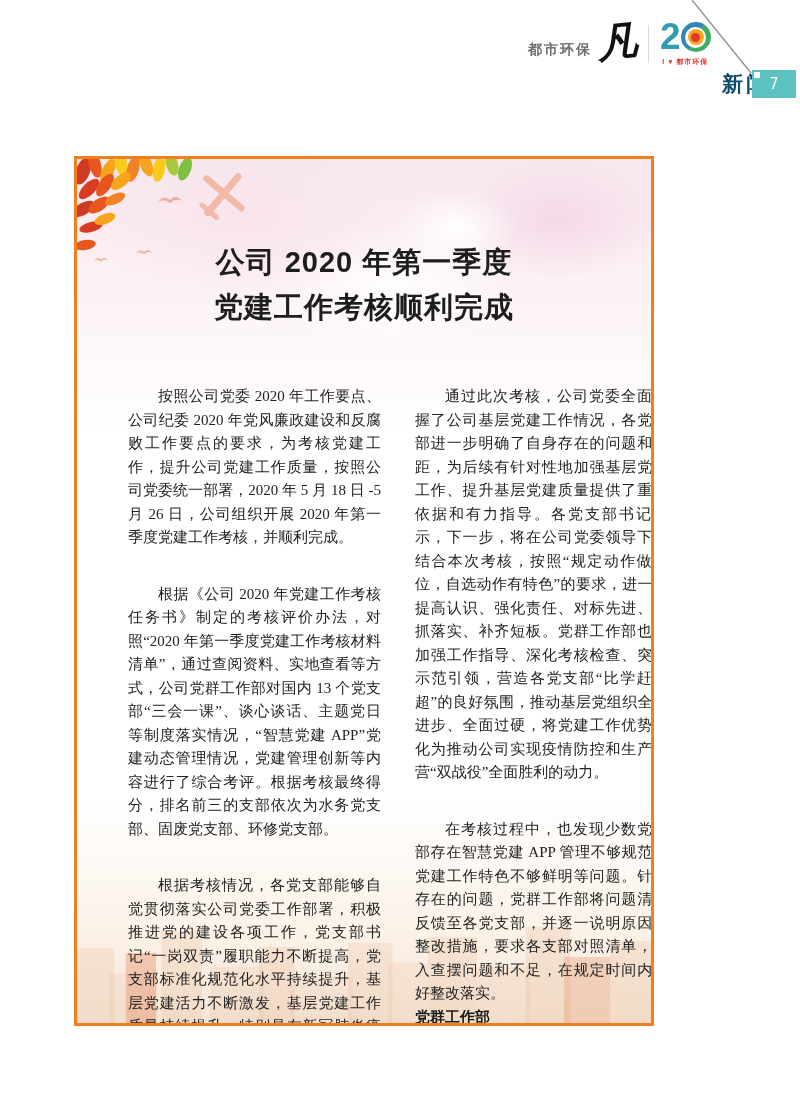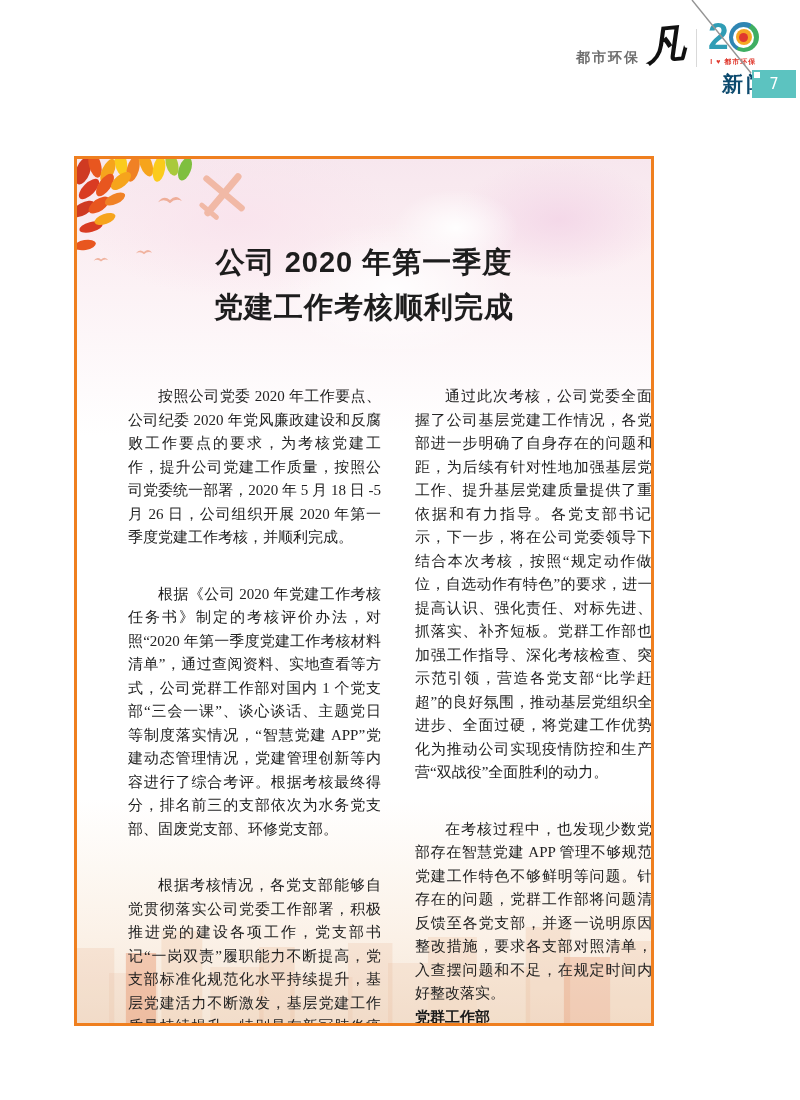--- a/index.html
+++ b/index.html
@@ -12,21 +12,21 @@
     --brand-gray:#6f6f6f;
     --text-dark:#1d1d1d;
   }
   *{box-sizing:border-box;}
   html,body{margin:0;padding:0;}
   body{width:800px;height:1100px;background:#fff;overflow:hidden;
        font-family:"Liberation Sans", sans-serif;}
   .page{position:relative;width:800px;height:1100px;background:#fff;}
 
   
-  .brand{position:absolute;top:16px;left:528px;display:flex;align-items:flex-end;margin-left:48px;}
+  .brand{position:absolute;top:16px;left:528px;display:flex;align-items:center;}
   .brand-text{margin-top:16px;font-size:14px;color:var(--brand-gray);
               letter-spacing:2px;font-weight:bold;}
   .brand-glyph{font-family:"DejaVu Serif", serif;font-style:italic;font-weight:bold;
                font-size:40px;line-height:44px;margin-left:5px;color:#111;
                transform:rotate(-6deg);display:inline-block;}
   .vdivider{width:1px;height:38px;background:#d9d9d9;margin:4px 11px 0 11px;}
   .logo20{text-align:center;margin-top:4px;}
   .logo20-row{display:flex;align-items:center;height:34px;}
   .logo-2{font-size:37px;font-weight:800;color:var(--logo-teal);line-height:34px;
           letter-spacing:-2px;}
@@ -177,21 +177,21 @@
     </svg>
 
     <h1 class="title">
       <span>公司 2020 年第一季度</span>
       <span>党建工作考核顺利完成</span>
     </h1>
 
     <div class="columns">
       <div class="col">
         <p class="para indent">按照公司党委 2020 年工作要点、公司纪委 2020 年党风廉政建设和反腐败工作要点的要求，为考核党建工作，提升公司党建工作质量，按照公司党委统一部署，2020 年 5 月 18 日 -5 月 26 日，公司组织开展 2020 年第一季度党建工作考核，并顺利完成。</p>
-        <p class="para indent">根据《公司 2020 年党建工作考核任务书》制定的考核评价办法，对照“2020 年第一季度党建工作考核材料清单”，通过查阅资料、实地查看等方式，公司党群工作部对国内 1 个党支部“三会一课”、谈心谈话、主题党日等制度落实情况，“智慧党建 APP”党建动态管理情况，党建管理创新等内容进行了综合考评。根据考核最终得分，排名前三的支部依次为水务党支部、固废党支部、环修党支部。</p>
+        <p class="para indent">根据《公司 2020 年党建工作考核任务书》制定的考核评价办法，对照“2020 年第一季度党建工作考核材料清单”，通过查阅资料、实地查看等方式，公司党群工作部对国内 13 个党支部“三会一课”、谈心谈话、主题党日等制度落实情况，“智慧党建 APP”党建动态管理情况，党建管理创新等内容进行了综合考评。根据考核最终得分，排名前三的支部依次为水务党支部、固废党支部、环修党支部。</p>
         <p class="para indent">根据考核情况，各党支部能够自觉贯彻落实公司党委工作部署，积极推进党的建设各项工作，党支部书记“一岗双责”履职能力不断提高，党支部标准化规范化水平持续提升，基层党建活力不断激发，基层党建工作质量持续提升。特别是在新冠肺炎疫情防控严峻形势下，各党支部在公司党委坚强领导下，切实发挥基层党组织战斗堡垒作用，迅速成立党员突击队，分秒必争、冲锋陷阵、攻坚克难，胜利完成防疫抗疫各项工作任务，获得武</p>
       </div>
       <div class="col">
         <p class="para indent">通过此次考核，公司党委全面掌握了公司基层党建工作情况，各党支部进一步明确了自身存在的问题和差距，为后续有针对性地加强基层党建工作、提升基层党建质量提供了重要依据和有力指导。各党支部书记表示，下一步，将在公司党委领导下，结合本次考核，按照“规定动作做到位，自选动作有特色”的要求，进一步提高认识、强化责任、对标先进、狠抓落实、补齐短板。党群工作部也将加强工作指导、深化考核检查、突出示范引领，营造各党支部“比学赶帮超”的良好氛围，推动基层党组织全面进步、全面过硬，将党建工作优势转化为推动公司实现疫情防控和生产经营“双战役”全面胜利的动力。</p>
         <p class="para indent">在考核过程中，也发现少数党支部存在智慧党建 APP 管理不够规范、党建工作特色不够鲜明等问题。针对存在的问题，党群工作部将问题清单反馈至各党支部，并逐一说明原因及整改措施，要求各支部对照清单，深入查摆问题和不足，在规定时间内抓好整改落实。</p>
         <p class="signature">党群工作部</p>
       </div>
     </div>
 
   </article>

